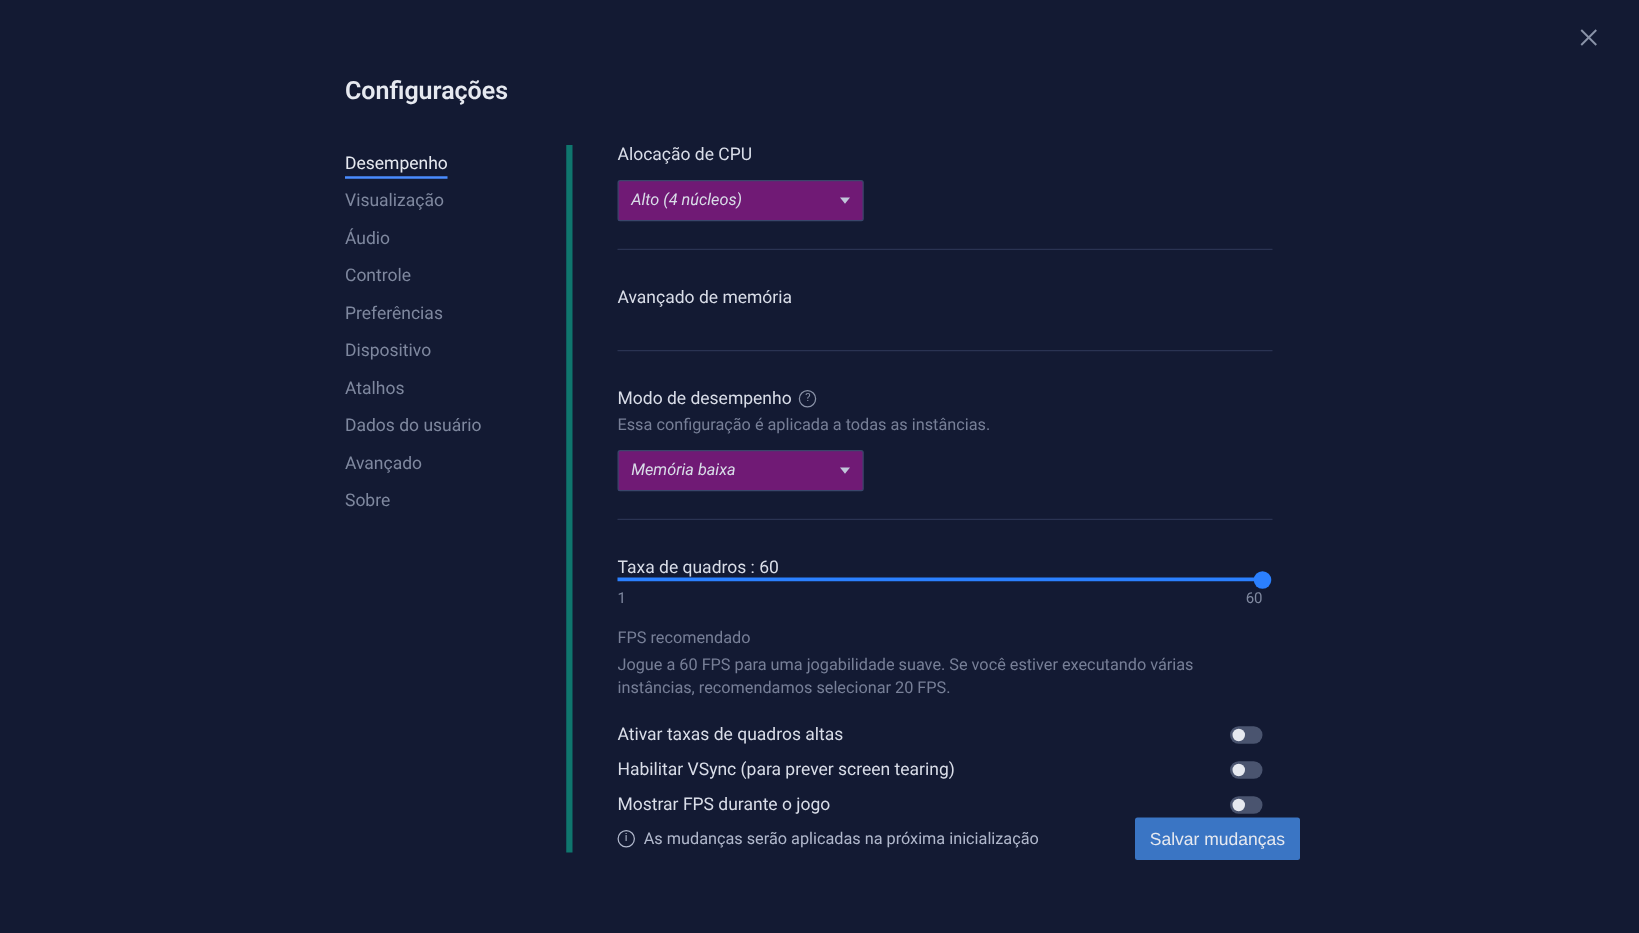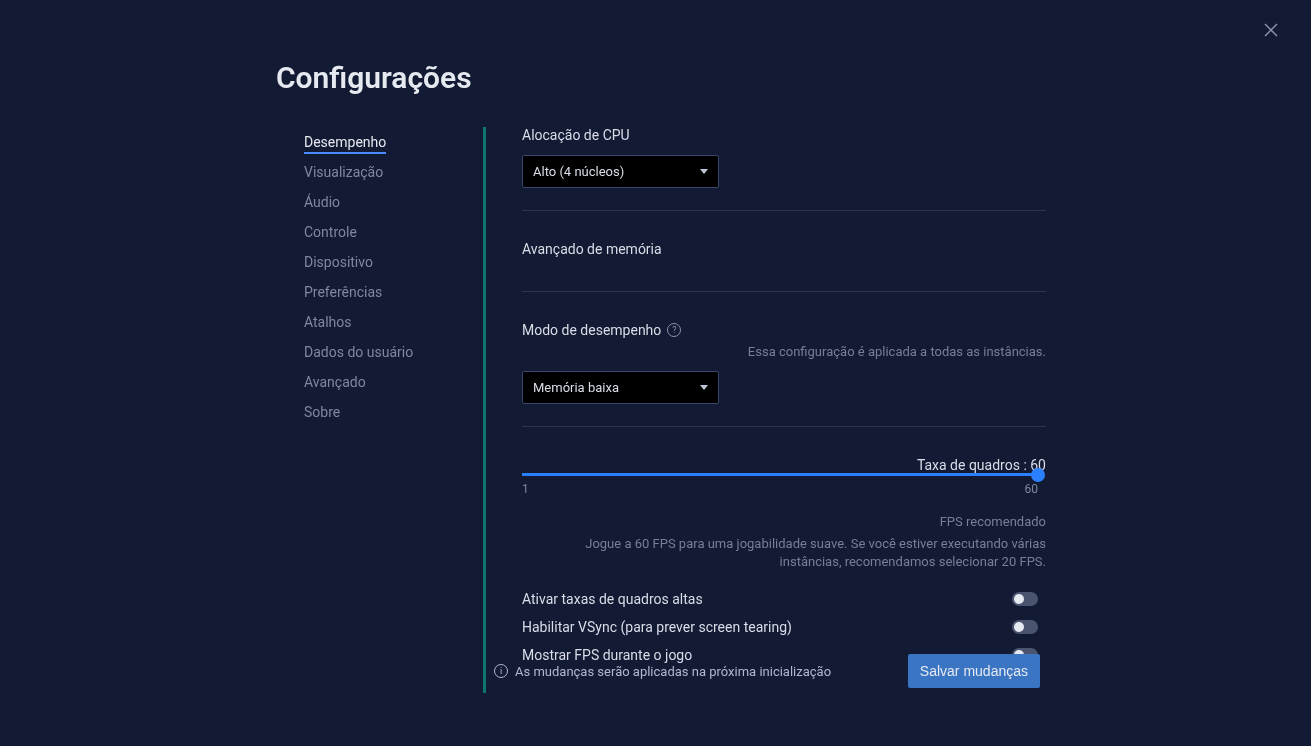--- a/index.html
+++ b/index.html
@@ -22,33 +22,32 @@
       color: #8a93a8;
       display: flex;
       align-items: center;
       justify-content: center;
     }
     .close-btn svg { width: 14px; height: 14px; }
     .container {
       padding: 60px 0 0 276px;
     }
     .title {
-      font-size: 30px;
+      font-size: 20px;
       font-weight: 600;
       color: #e6e9f0;
       margin-bottom: 32px;
     }
     .layout {
       display: flex;
     }
     .sidebar {
       width: 182px;
-      border-right: 3px solid #0f766e;
+      border-right: 5px solid #0f766e;
       padding-right: 20px;
-      margin-left: 28px;
     }
     .sidebar-item {
       padding: 7px 0;
       color: #7f889f;
       font-size: 14px;
       cursor: pointer;
     }
     .sidebar-item.active {
       color: #e6e9f0;
     }
@@ -57,50 +56,50 @@
       padding-bottom: 2px;
     }
     .main {
       padding-left: 36px;
       width: 560px;
     }
     .setting-group {
       margin-bottom: 30px;
       border-bottom: 1px solid #2a3352;
       padding-bottom: 22px;
-      text-align: right;
     }
     .setting-group.no-border { border-bottom: none; padding-bottom: 14px; margin-bottom: 10px; }
     .setting-label {
       font-size: 14px;
       color: #d9dde8;
       margin-bottom: 12px;
       display: flex;
       align-items: center;
       gap: 6px;
     }
     .setting-sublabel {
       font-size: 13px;
       color: #777f97;
       margin-top: -6px;
       margin-bottom: 12px;
     }
     .select {
       width: 197px;
       height: 33px;
-      background: #000000;
+      background: #701a75;
       border: 1px solid #3a456a;
       border-radius: 2px;
       display: flex;
       align-items: center;
       justify-content: space-between;
       padding: 0 10px;
       cursor: pointer;
       font-size: 13px;
       color: #d9dde8;
+      font-style: italic;
     }
     .select .caret {
       width: 0; height: 0;
       border-left: 4px solid transparent;
       border-right: 4px solid transparent;
       border-top: 5px solid #c0c7da;
     }
     .slider-label {
       font-size: 14px;
       color: #d9dde8;
@@ -233,22 +232,22 @@
 
 <div class="container">
   <h1 class="title">Configurações</h1>
 
   <div class="layout">
     <div class="sidebar">
       <div class="sidebar-item active"><span>Desempenho</span></div>
       <div class="sidebar-item"><span>Visualização</span></div>
       <div class="sidebar-item"><span>Áudio</span></div>
       <div class="sidebar-item"><span>Controle</span></div>
+      <div class="sidebar-item"><span>Preferências</span></div>
       <div class="sidebar-item"><span>Dispositivo</span></div>
-      <div class="sidebar-item"><span>Preferências</span></div>
       <div class="sidebar-item"><span>Atalhos</span></div>
       <div class="sidebar-item"><span>Dados do usuário</span></div>
       <div class="sidebar-item"><span>Avançado</span></div>
       <div class="sidebar-item"><span>Sobre</span></div>
     </div>
 
     <div class="main">
 
       <div class="setting-group">
         <div class="setting-label">Alocação de CPU</div>

